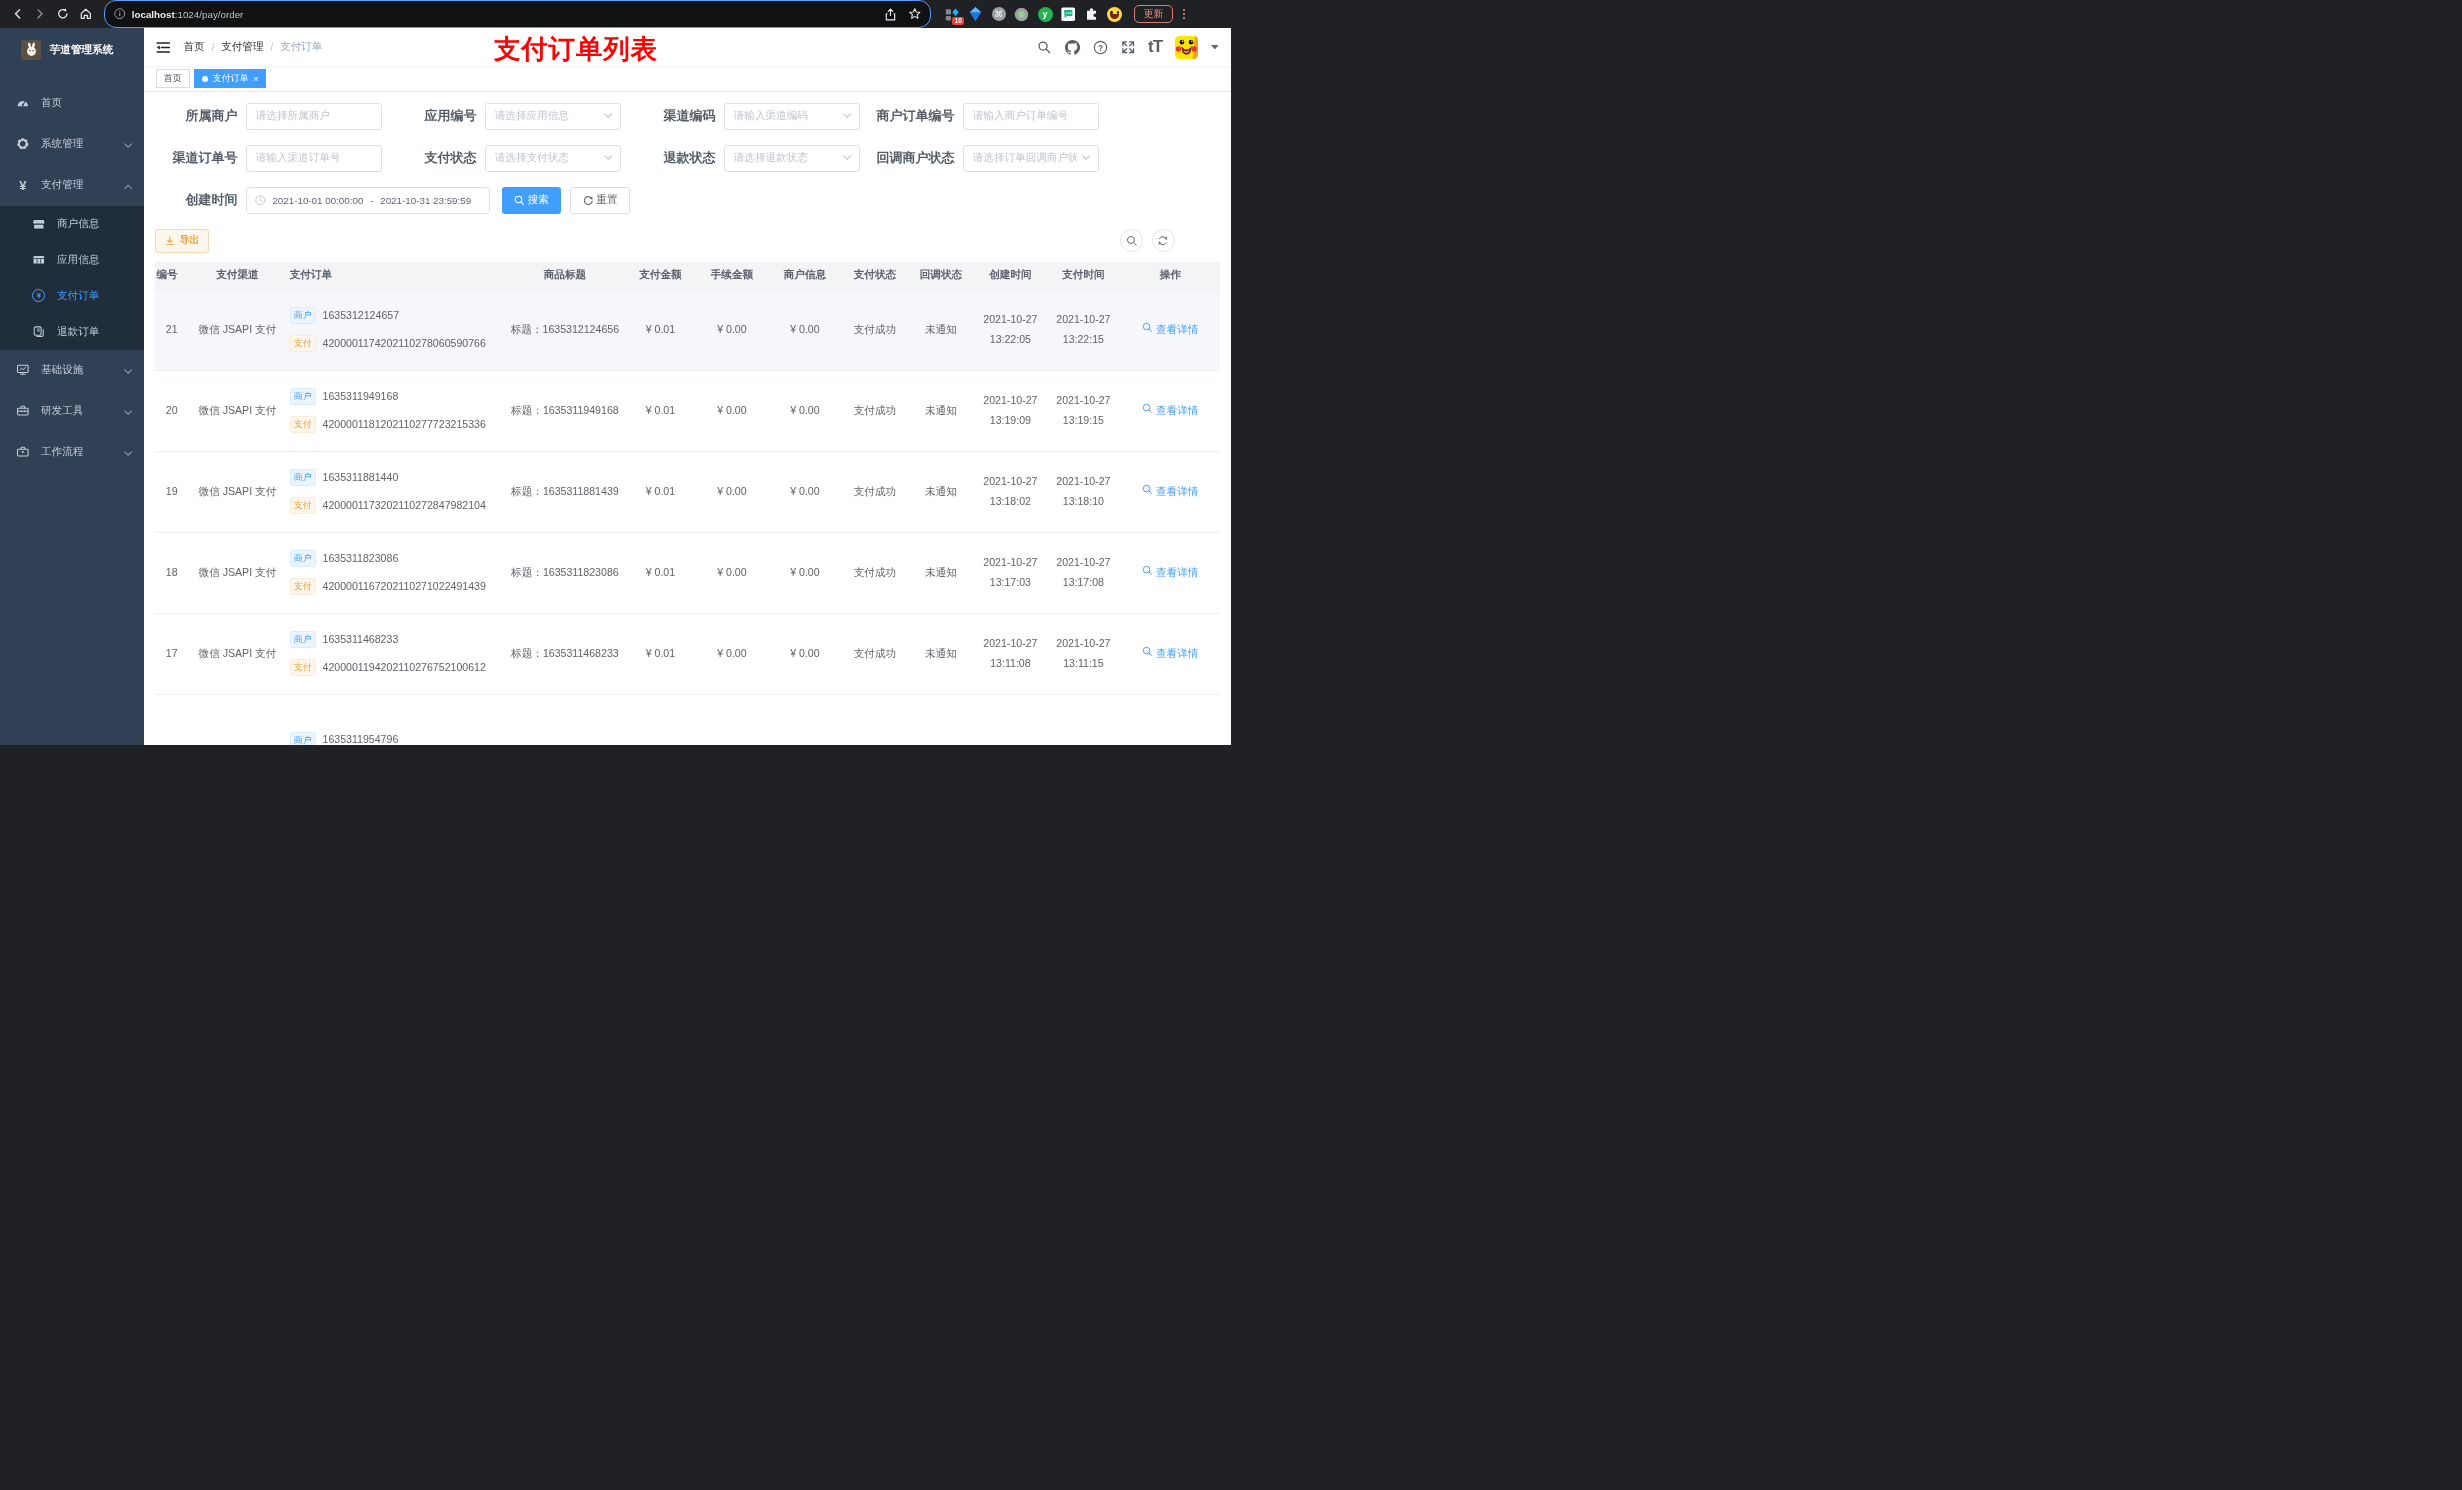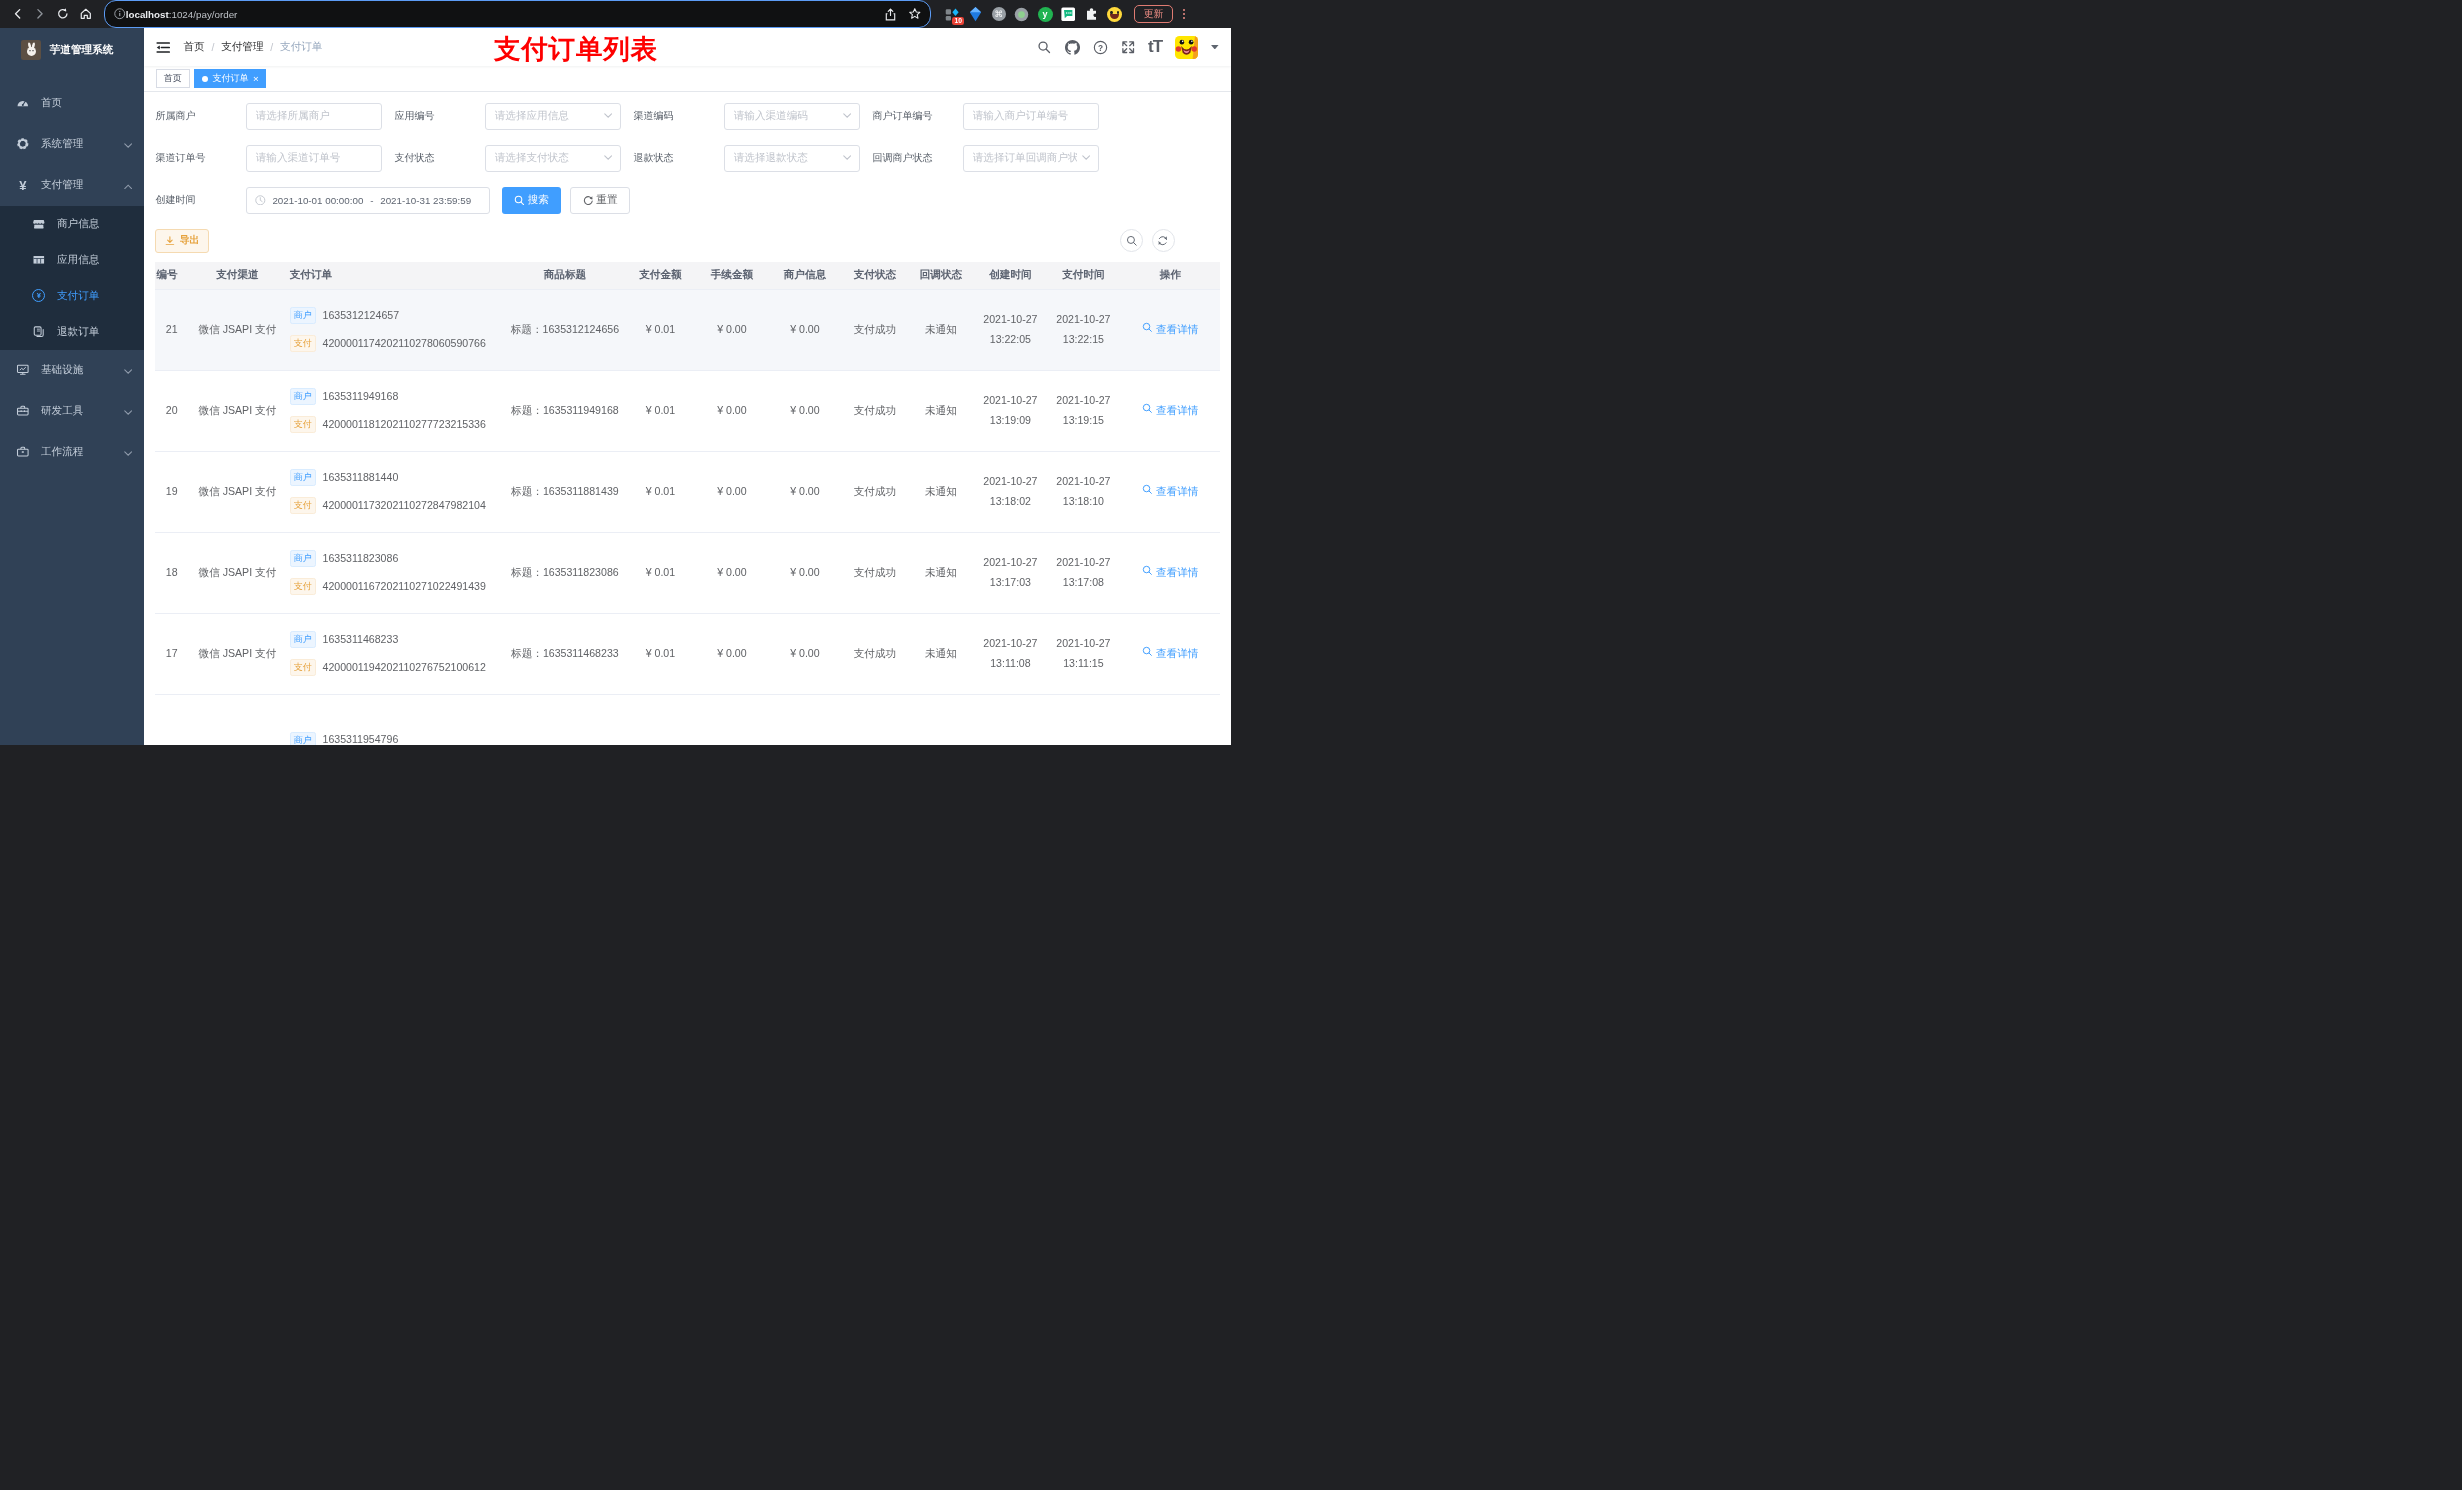--- a/index.html
+++ b/index.html
@@ -2,21 +2,21 @@
 <html style="font-size:12px"><head>
 <meta charset="utf-8">
 <style>
   *{box-sizing:border-box;margin:0;padding:0}
   html,body{background:#202124;font-family:"Liberation Sans","DejaVu Sans",sans-serif}
   .page{position:relative;width:1231px;height:745px;background:#fff;overflow:hidden}
 
   
   .browser{height:28px;background:#202124;display:flex;align-items:center;padding:0 7.6px;gap:3px}
   .bicon{width:19.7px;height:19.7px;display:flex;align-items:center;justify-content:center;border-radius:50%;flex:none;cursor:pointer}
-  .urlbar{height:28px;width:827px;margin-left:6px;background:#101112;border:1.5px solid #5c9cf5;border-radius:12px;display:flex;align-items:center;padding:0 9px;flex:none}
+  .urlbar{height:28px;width:827px;margin-left:6px;background:#101112;border:1.5px solid #5c9cf5;border-radius:12px;display:flex;align-items:center;padding:0 9px;gap:6px;flex:none}
   .url-text{font-size:9.8px;color:#e8eaed;white-space:nowrap}
   .url-dim{color:#bdc1c6}
   .url-right{margin-left:auto;display:flex;align-items:center;gap:10.6px}
   .exts{display:flex;align-items:center;gap:8.3px;margin-left:10.6px}
   .ext{width:15px;height:15px;position:relative;display:flex;align-items:center;justify-content:center;flex:none;cursor:pointer}
   .ext-badge{position:absolute;right:-4.5px;bottom:-3.8px;background:#e94235;color:#fff;font-size:6.8px;line-height:8.3px;padding:0 2.3px;border-radius:2.3px;font-weight:700}
   .gcirc{width:14.4px;height:14.4px;border-radius:50%;background:#9aa0a6;display:flex;align-items:center;justify-content:center;color:#fff;font-size:8.3px}
   .ycirc{width:15px;height:15px;border-radius:50%;background:#21b351;display:flex;align-items:center;justify-content:center;color:#fff;font-size:9px;font-weight:700}
   .emoji-ext{width:15px;height:15px;border-radius:50%;background:#ffd93b;position:relative}
   .emoji-ext i{position:absolute;width:2.3px;height:3px;background:#222;border-radius:50%;top:4.5px}
@@ -57,21 +57,21 @@
   .tag{height:19.7px;padding:0 6.8px;border:0.8px solid #d8dce5;background:#fff;color:#495060;font-size:9px;display:flex;align-items:center;gap:4.5px;cursor:pointer}
   .tag.on{background:#409eff;border-color:#409eff;color:#fff}
   .tag-dot{width:6px;height:6px;border-radius:50%;background:#fff;flex:none}
   .tag-x{font-size:9.8px;line-height:1}
 
   .content{flex:1;padding:10.6px 11.4px 0;overflow:hidden;background:#fff}
 
   
   .f-row{display:flex;height:27px;margin-bottom:15px}
   .f-col{display:flex;align-items:center;width:239px;flex:none}
-  .f-label{width:91px;text-align:left;font-size:10px;color:#555c66;font-weight:400;padding-right:9px;white-space:nowrap;flex:none}
+  .f-label{width:91px;text-align:right;font-size:13px;color:#555c66;font-weight:700;padding-right:9px;white-space:nowrap;flex:none}
   .box{width:136px;height:27px;border:0.8px solid #dcdfe6;border-radius:3px;background:#fff;display:flex;align-items:center;padding:0 8.3px;gap:4.5px;cursor:text}
   .box .ph{flex:1;font-size:10.6px;color:#c0c4cc;white-space:nowrap;overflow:hidden}
   .datebox{width:244px;height:27px;border:0.8px solid #dcdfe6;border-radius:3px;display:flex;align-items:center;padding:0 7.6px;gap:6.8px;font-size:9.8px;color:#5f6672;cursor:pointer}
   .btn{height:27px;border-radius:3px;display:flex;align-items:center;gap:3px;font-size:10.6px;padding:0 11.4px;cursor:pointer;border:0.8px solid transparent;white-space:nowrap}
   .btn-search{background:#409eff;color:#fff;margin-left:11.4px}
   .btn-reset{background:#fff;color:#606266;border-color:#dcdfe6;margin-left:9px}
 
   
   .toolbar{display:flex;align-items:center;margin:12px 0 9px;height:24px}
   .btn-export{height:24px;padding:0 9px;background:#fdf6ec;border:0.8px solid #f5dab1;border-radius:3px;color:#e6a23c;font-size:9.8px;font-weight:700;display:flex;align-items:center;gap:4.5px;cursor:pointer}

